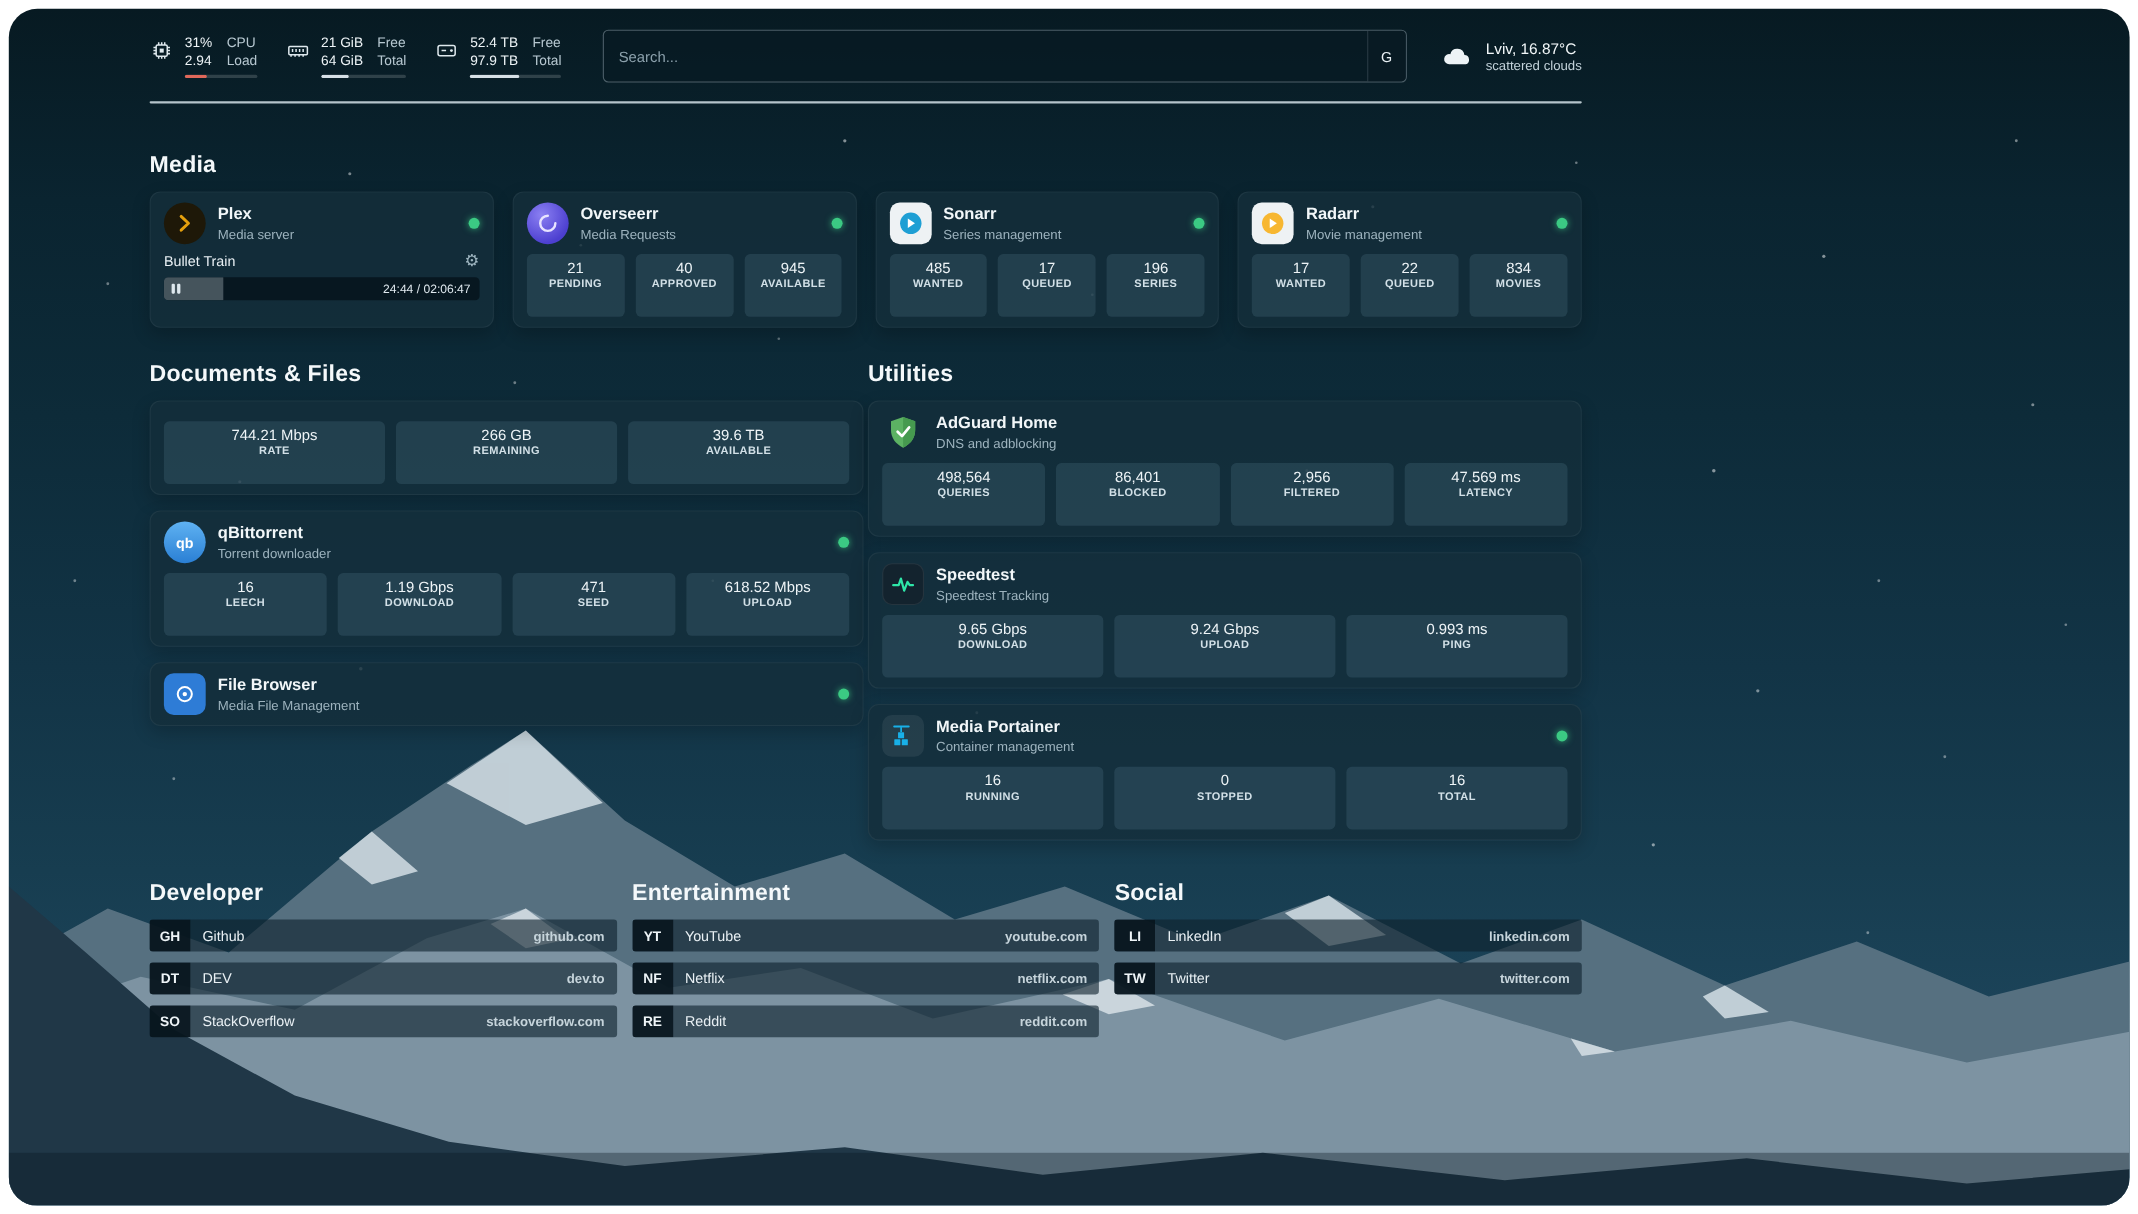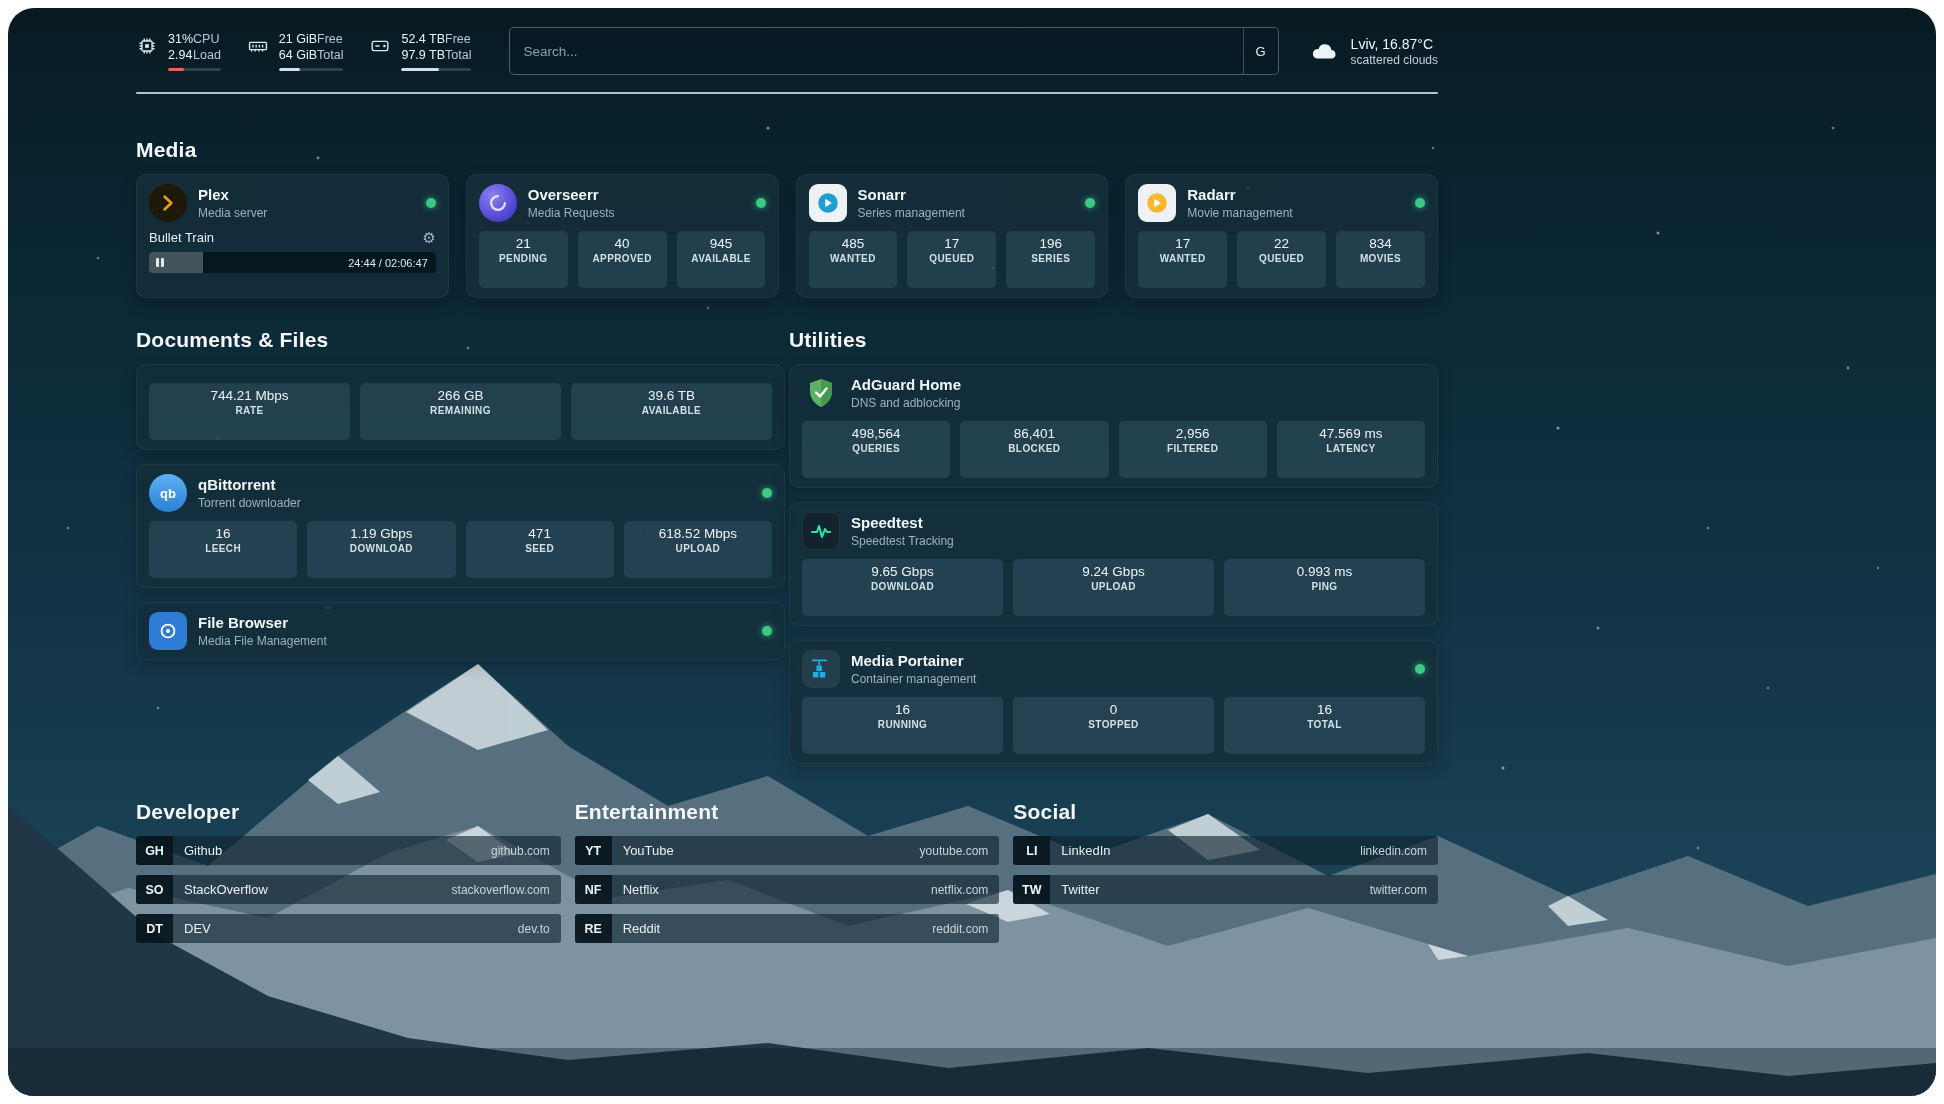--- a/index.html
+++ b/index.html
@@ -13,21 +13,21 @@
   .bg-svg { position:absolute; left:0; top:0; width:100%; height:100%; display:block; }
 
   .content { position:absolute; left:128px; top:0; width:1302px; }
 
   
   .topbar { display:flex; align-items:center; margin-top:20px; height:46px; }
   .sys { display:flex; gap:26px; align-items:flex-start; }
   .sysstat { display:flex; gap:10px; align-items:flex-start; }
   .sysicon { width:22px; height:22px; color:#dfe9ee; margin-top:4px; }
   .sysbody { display:flex; flex-direction:column; }
-  .sysrow { display:flex; }
+  .sysrow { display:flex; gap:13px; }
   .syscol { display:flex; flex-direction:column; font-size:12.5px; line-height:1.28; color:#eef4f7; }
   .syscol.labels { color:#b7c8d1; }
   .sysbar { margin-top:5px; height:3px; width:100%; background:rgba(255,255,255,0.16); border-radius:2px; overflow:hidden; }
   .sysbar i { display:block; height:100%; border-radius:2px; }
 
   .search { flex:1; display:flex; align-items:center; height:48px; margin:0 30px 0 38px;
     background:rgba(8,25,34,0.55); border:1px solid rgba(205,222,231,0.35); border-radius:5px; }
   .search input { flex:1; background:transparent; border:none; outline:none; color:#e8f0f4;
     font-size:13.5px; padding:0 13px; font-family:"Liberation Sans",sans-serif; }
   .search input::placeholder { color:#8ba0ab; }
@@ -93,21 +93,21 @@
   .icon-text.small { font-size:7.5px; letter-spacing:0.2px; }
   .icon-text.med { font-size:13px; }
 
   
   .bm-wrap { display:grid; grid-template-columns:1fr 1fr 1fr; gap:14px; margin-top:36px; padding-bottom:40px; }
   .bm-item { display:flex; align-items:center; height:29px; background:rgba(15,34,45,0.62);
     border-radius:3px; overflow:hidden; margin-bottom:10px; cursor:pointer; }
   .bm-abbr { width:37px; align-self:stretch; background:rgba(7,20,28,0.88); color:#eef4f7;
     font-size:12.5px; font-weight:600; display:flex; align-items:center; justify-content:center; }
   .bm-name { margin-left:11px; font-size:13px; color:#e9f0f4; }
-  .bm-url { margin-left:auto; padding-right:11px; font-size:12px; color:#c6d4db; }
+  .bm-url { margin-left:auto; padding-right:11px; font-size:12px; color:#c6d4db;font-weight:bold; }
 </style>
 </head>
 <body>
 
 <div class="frame">
 
   <svg class="bg-svg" viewBox="0 0 1928 1088" preserveAspectRatio="none">
     <g fill="#ffffff">
       <circle cx="310" cy="150" r="1.4" opacity="0.45"></circle>
         <circle cx="520" cy="215" r="1.2" opacity="0.4"></circle>
@@ -549,29 +549,29 @@
     <div class="bm-wrap">
 
       <div>
         <div class="section-title t-bm">Developer</div>
         <div class="bm-item">
           <span class="bm-abbr">GH</span>
           <span class="bm-name">Github</span>
           <span class="bm-url">github.com</span>
         </div>
         <div class="bm-item">
+          <span class="bm-abbr">DT</span>
+          <span class="bm-name">DEV</span>
+          <span class="bm-url">dev.to</span>
+        </div>
+        <div class="bm-item">
           <span class="bm-abbr">SO</span>
           <span class="bm-name">StackOverflow</span>
           <span class="bm-url">stackoverflow.com</span>
         </div>
-        <div class="bm-item">
-          <span class="bm-abbr">DT</span>
-          <span class="bm-name">DEV</span>
-          <span class="bm-url">dev.to</span>
-        </div>
       </div>
 
       <div>
         <div class="section-title t-bm">Entertainment</div>
         <div class="bm-item">
           <span class="bm-abbr">YT</span>
           <span class="bm-name">YouTube</span>
           <span class="bm-url">youtube.com</span>
         </div>
         <div class="bm-item">

